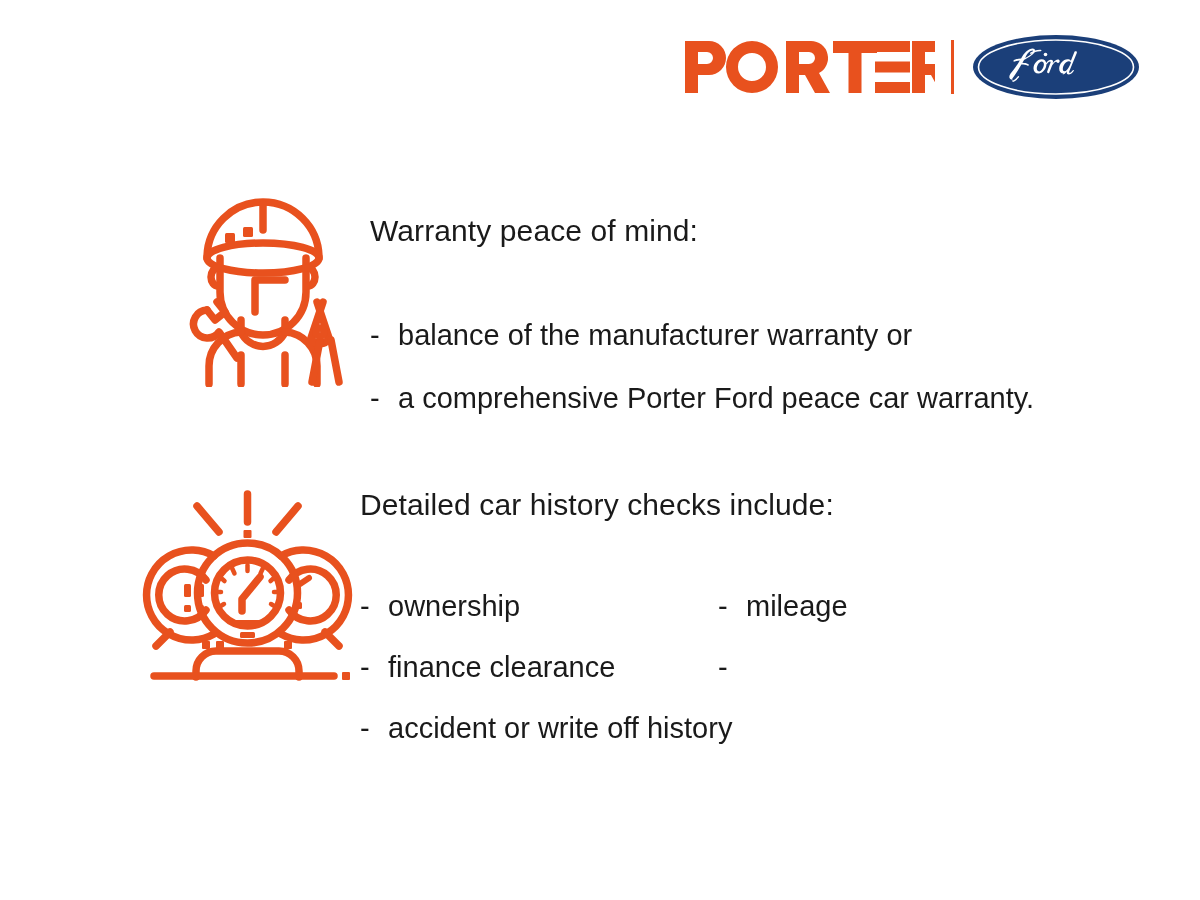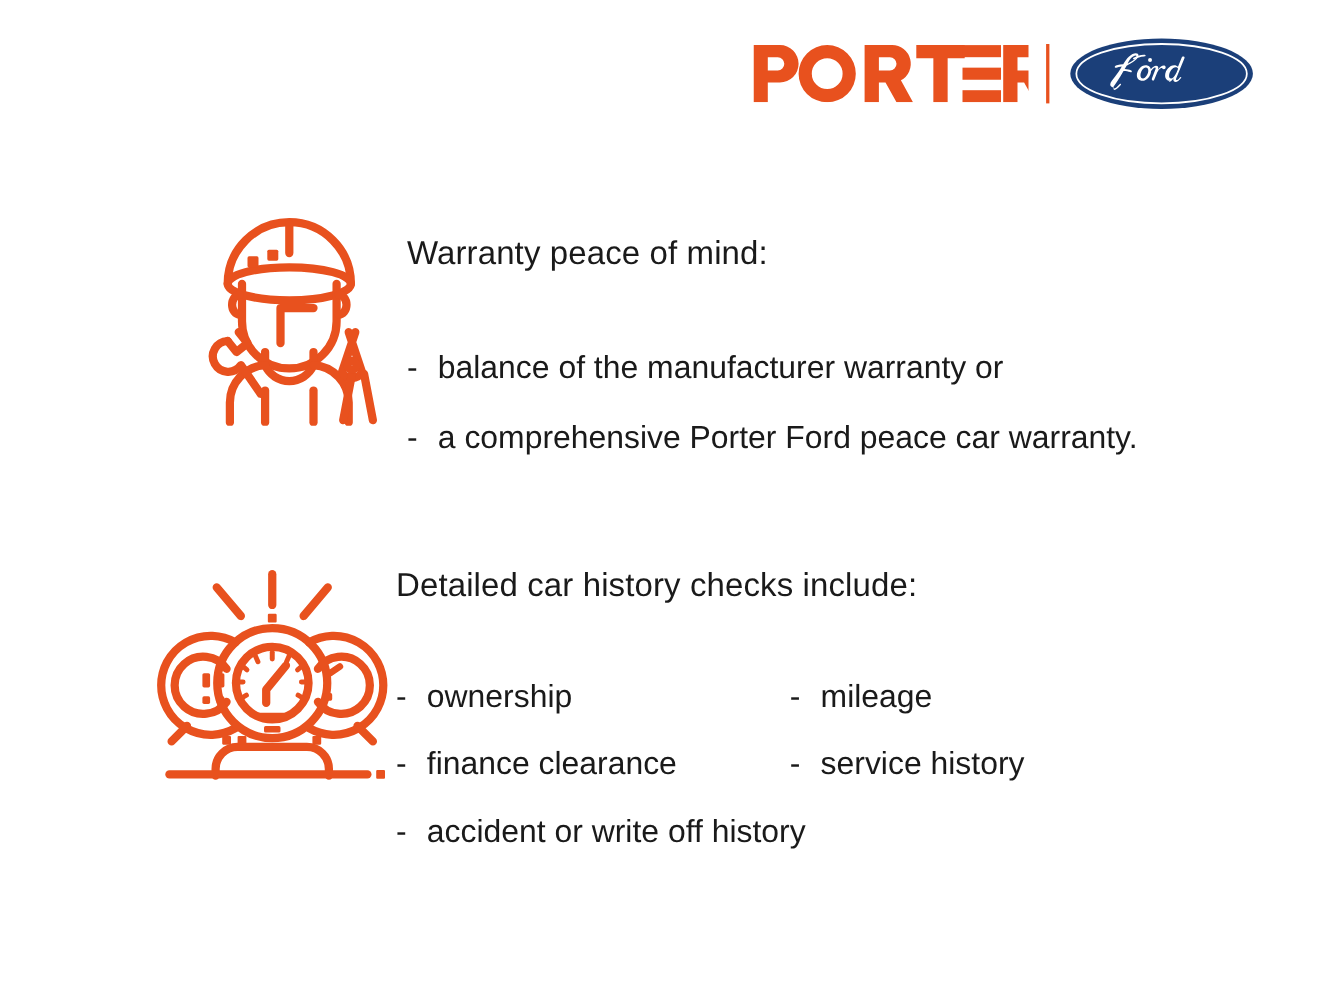--- a/index.html
+++ b/index.html
@@ -45,21 +45,21 @@
     display: flex;
     align-items: flex-start;
     justify-content: space-between;
   }
   .block-warranty {
     left: 150px;
     top: 188px;
   }
   .block-history {
     left: 140px;
-    top: 508px;
+    top: 480px;
   }
   .block-icon {
     flex: none;
     width: 215px;
     display: flex;
     justify-content: center;
     align-items: flex-start;
   }
   .block-warranty .block-icon {
     width: 225px;
@@ -323,21 +323,20 @@
         </span>
       </div>
 
       <div class="history-line">
         <span class="col-a">
           <span class="bullet-dash">-</span>
           <span class="bullet-text">finance clearance</span>
         </span>
         <span class="col-b">
           <span class="bullet-dash">-</span>
-          <span class="bullet-text">service history</span>
         </span>
       </div>
 
       <div class="history-line">
         <span class="col-a">
           <span class="bullet-dash">-</span>
           <span class="bullet-text">accident or write off history</span>
         </span>
       </div>
 

